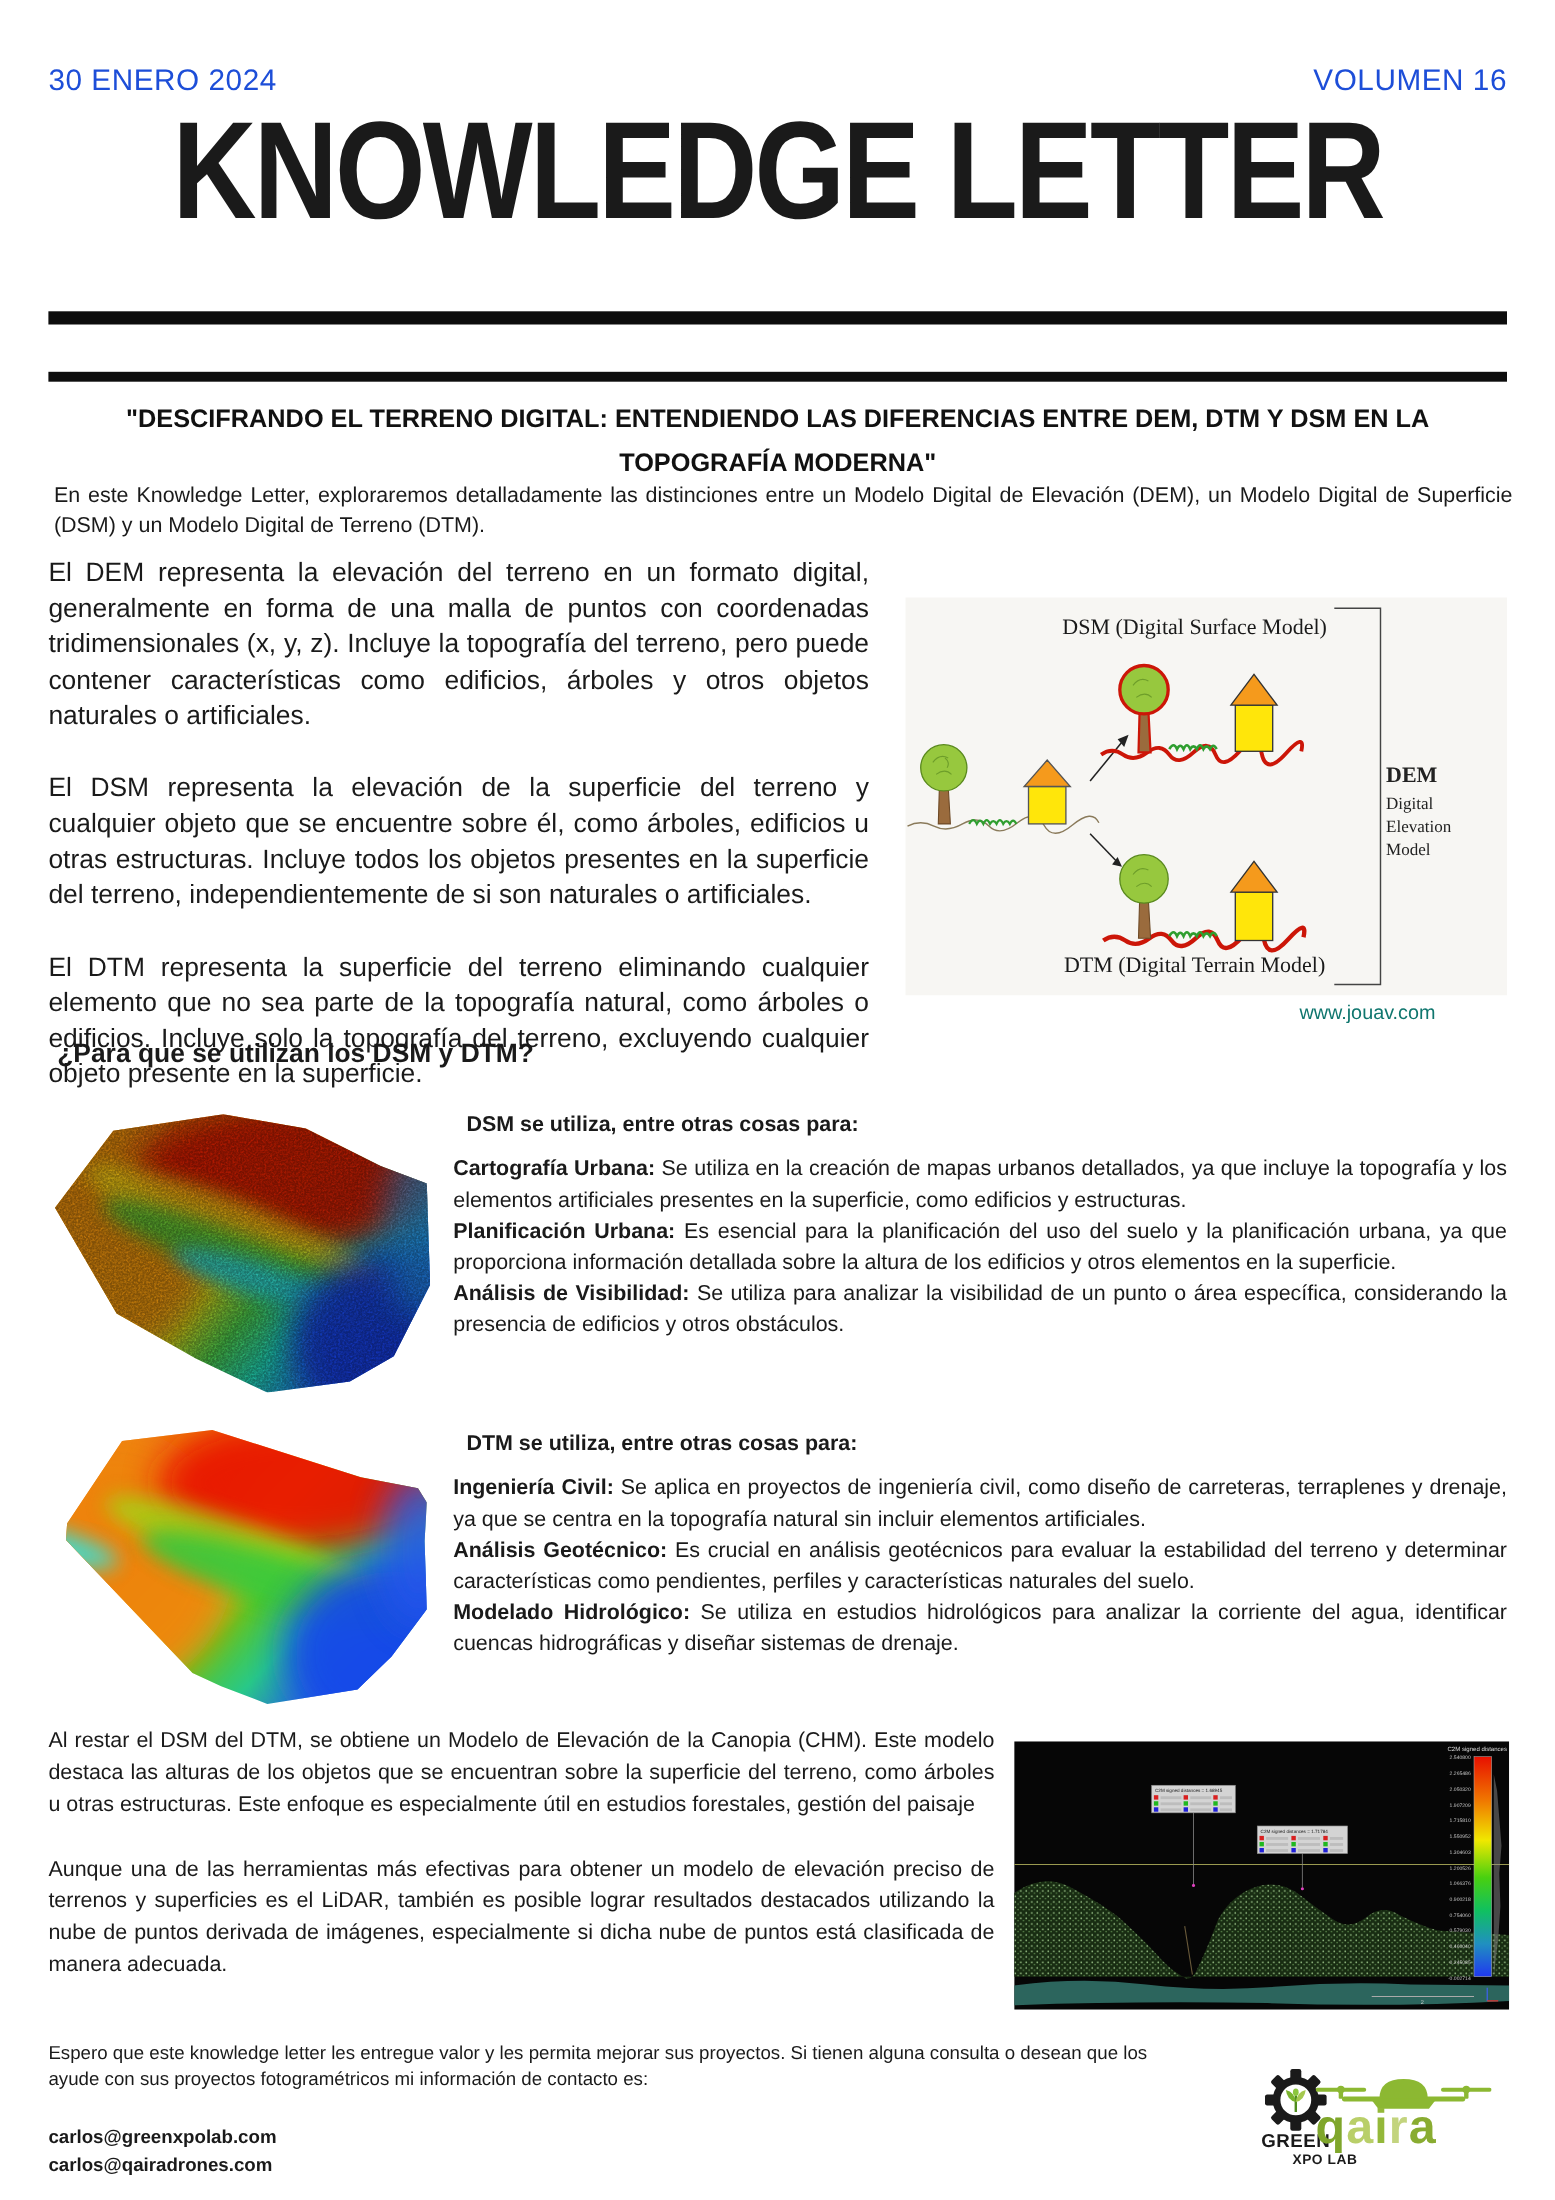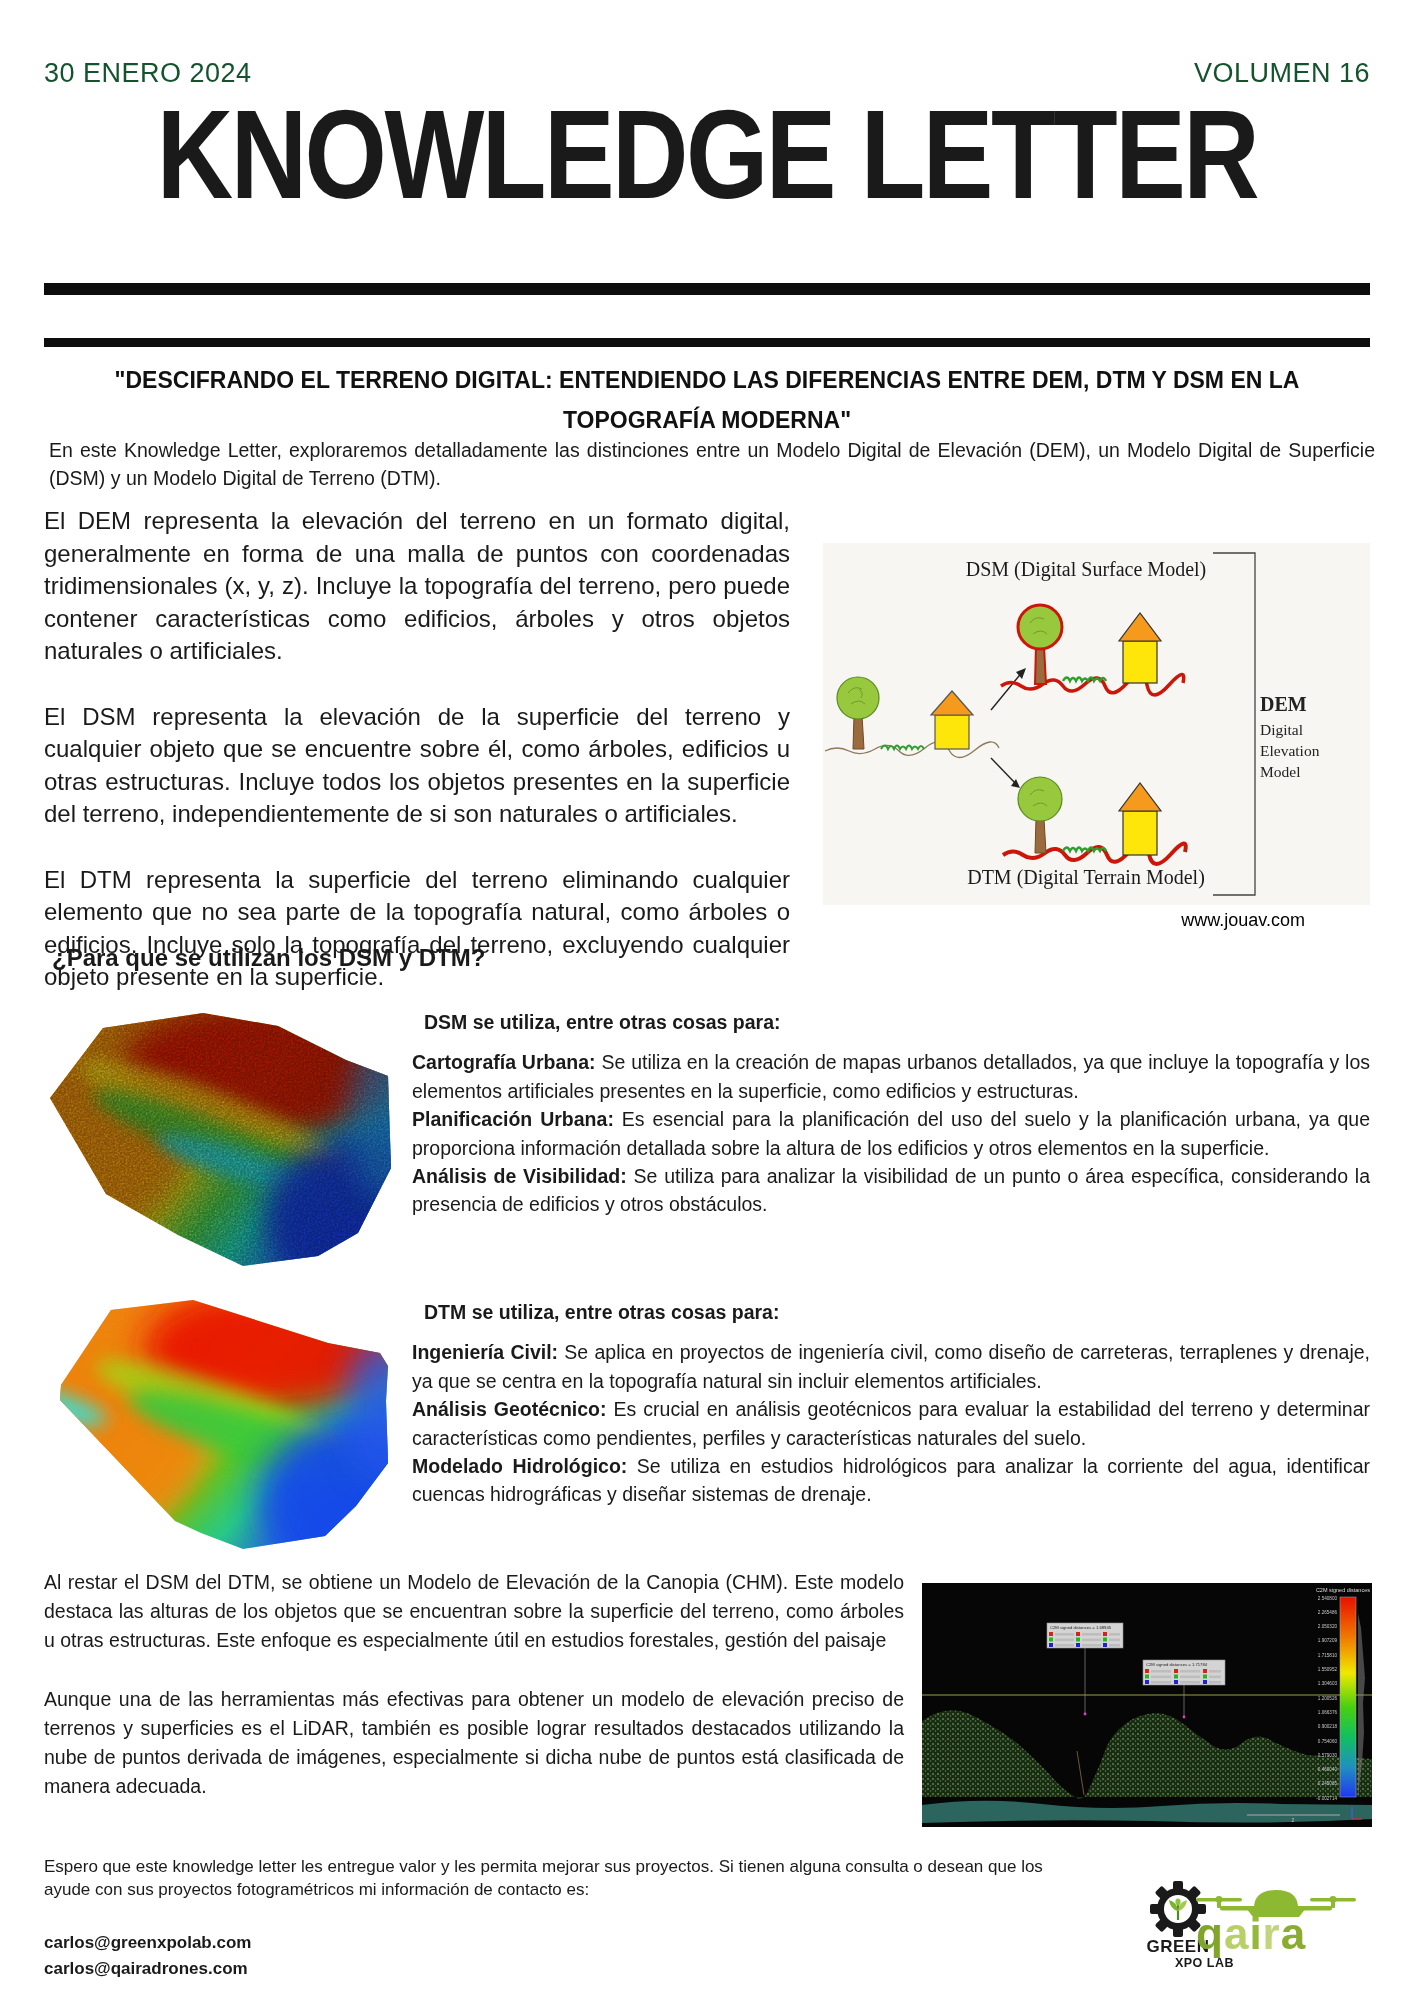--- a/index.html
+++ b/index.html
@@ -1,31 +1,31 @@
 <!DOCTYPE html>
 <html><head>
 <meta charset="utf-8">
 <style>
   html,body{margin:0;padding:0;background:#e8e8e8;}
   .page{position:relative;width:1414px;height:2000px;background:#ffffff;margin:0 auto;
         font-family:"Liberation Sans", sans-serif;color:#1a1a1a;overflow:hidden;}
   .abs{position:absolute;}
-  .masthead{font-size:27px;letter-spacing:.5px;color:#14532d;}
+  .masthead{font-size:27px;letter-spacing:.5px;color:#1d4ed8;}
   .newsletter-title{top:92px;left:0;right:0;text-align:center;white-space:nowrap;}
   .newsletter-title span{display:inline-block;font-size:126px;font-weight:bold;letter-spacing:-3px;
         transform:scaleX(.84);transform-origin:center;line-height:1;}
   .bar{left:44px;right:44px;background:#0d0d0d;}
   .headline{top:360px;left:60px;right:60px;text-align:center;font-size:23px;font-weight:bold;
         line-height:40px;color:#111;}
   .intro{top:436px;left:49px;width:1326px;font-size:19.5px;line-height:28px;}
   .jtext{text-align:justify;}
   .defcol{top:505px;left:44px;width:746px;font-size:24px;line-height:32.5px;}
   .defcol p{margin:0 0 33px 0;}
   .diagram-panel{top:543px;left:823px;width:547px;height:362px;}
-  .diagram-caption{top:910px;left:823px;width:482px;text-align:right;font-size:18px;color:#000000;}
+  .diagram-caption{top:910px;left:823px;width:482px;text-align:right;font-size:18px;color:#0f766e;}
   .section-title{top:944px;left:52px;font-size:24px;font-weight:bold;}
   .map-img{left:28px;width:372px;}
   .uses{left:412px;width:958px;font-size:19.5px;line-height:28.4px;}
   .uses .heading{font-weight:bold;margin:12px;}
   .uses p{margin:0;}
   .closing{top:1568px;left:44px;width:860px;font-size:19.5px;line-height:29px;}
   .closing p{margin:0 0 30px 0;}
   .lidar{top:1583px;left:922px;width:450px;height:244px;}
   .footer-par{top:1856px;left:44px;width:1032px;font-size:17px;line-height:22.5px;}
   .emails{top:1930px;left:44px;font-size:17px;font-weight:bold;line-height:26px;}

